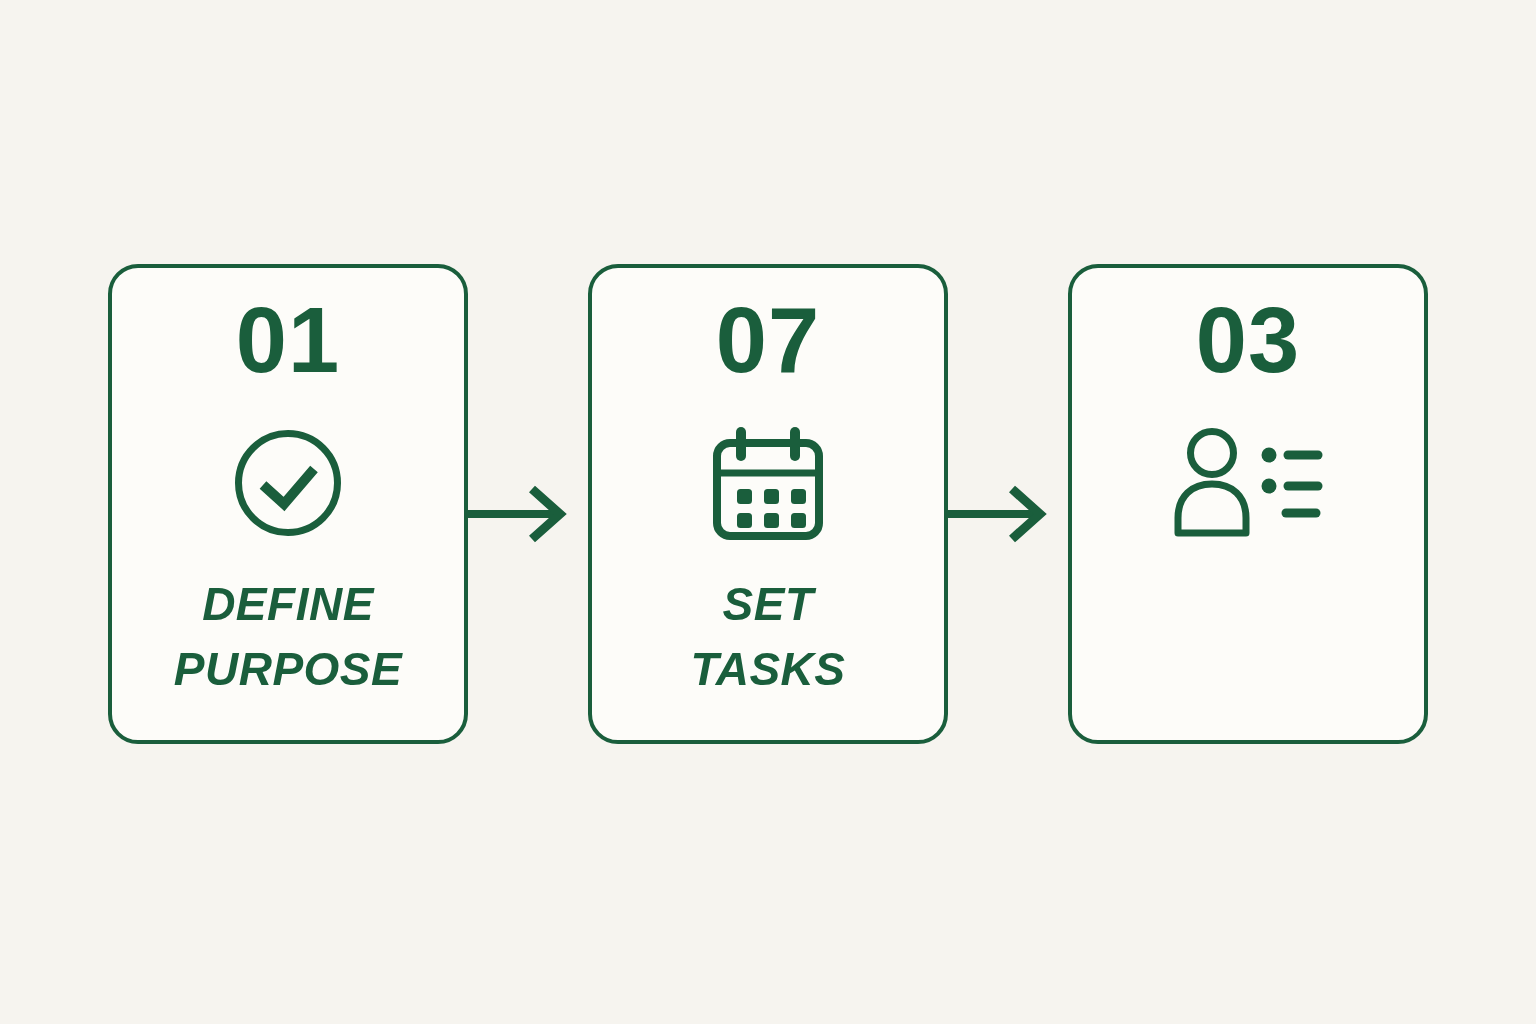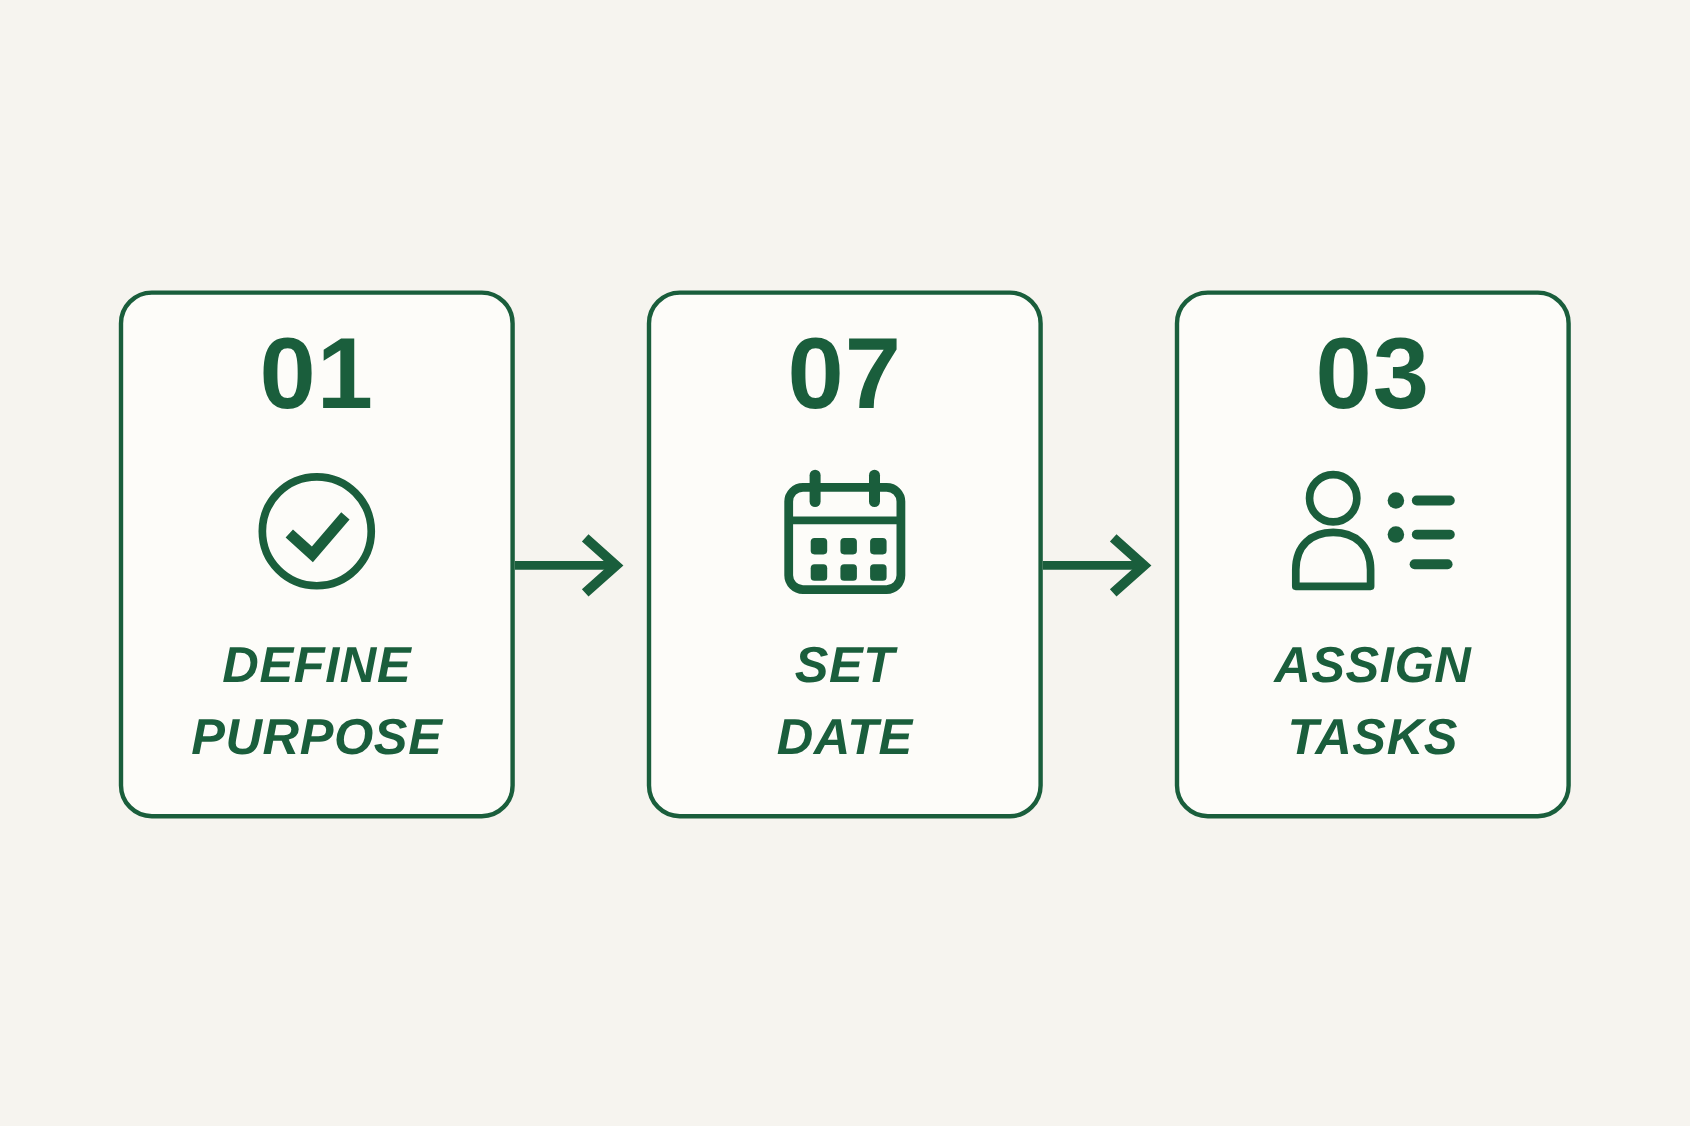--- a/index.html
+++ b/index.html
@@ -79,21 +79,21 @@
           <rect x="25" y="63" width="15" height="15" rx="3.5" fill="currentColor"></rect>
           <rect x="52" y="63" width="15" height="15" rx="3.5" fill="currentColor"></rect>
           <rect x="79" y="63" width="15" height="15" rx="3.5" fill="currentColor"></rect>
           <rect x="25" y="87" width="15" height="15" rx="3.5" fill="currentColor"></rect>
           <rect x="52" y="87" width="15" height="15" rx="3.5" fill="currentColor"></rect>
           <rect x="79" y="87" width="15" height="15" rx="3.5" fill="currentColor"></rect>
         </svg>
       </div>
       <div class="label">
         <div>SET</div>
-        <div>DATE</div>
+        <div>TASKS</div>
       </div>
     </div>
 
     <div class="connector">
       <svg width="120" height="84" viewBox="0 0 120 84" fill="none">
         <line x1="0" y1="42" x2="90" y2="42" stroke="currentColor" stroke-width="8"></line>
         <polyline points="64,17 92,42 64,67" stroke="currentColor" stroke-width="9" fill="none" stroke-linecap="butt" stroke-linejoin="miter"></polyline>
       </svg>
     </div>
 
@@ -103,20 +103,16 @@
         <svg width="152" height="112" viewBox="0 0 152 112" fill="none">
           <circle cx="40" cy="26" r="21.5" stroke="currentColor" stroke-width="7"></circle>
           <path d="M6 106 V91 C6 69 20 57 40 57 C60 57 74 69 74 91 V106 Z" stroke="currentColor" stroke-width="7" stroke-linejoin="round" fill="none"></path>
           <circle cx="97" cy="28" r="7.5" fill="currentColor"></circle>
           <circle cx="97" cy="59" r="7.5" fill="currentColor"></circle>
           <line x1="116" y1="28" x2="146" y2="28" stroke="currentColor" stroke-width="9" stroke-linecap="round"></line>
           <line x1="116" y1="59" x2="146" y2="59" stroke="currentColor" stroke-width="9" stroke-linecap="round"></line>
           <line x1="114" y1="86" x2="144" y2="86" stroke="currentColor" stroke-width="9" stroke-linecap="round"></line>
         </svg>
       </div>
-      <div class="label">
-        <div>ASSIGN</div>
-        <div>TASKS</div>
-      </div>
     </div>
 
   </div>
 </div>
 
 </body></html>

